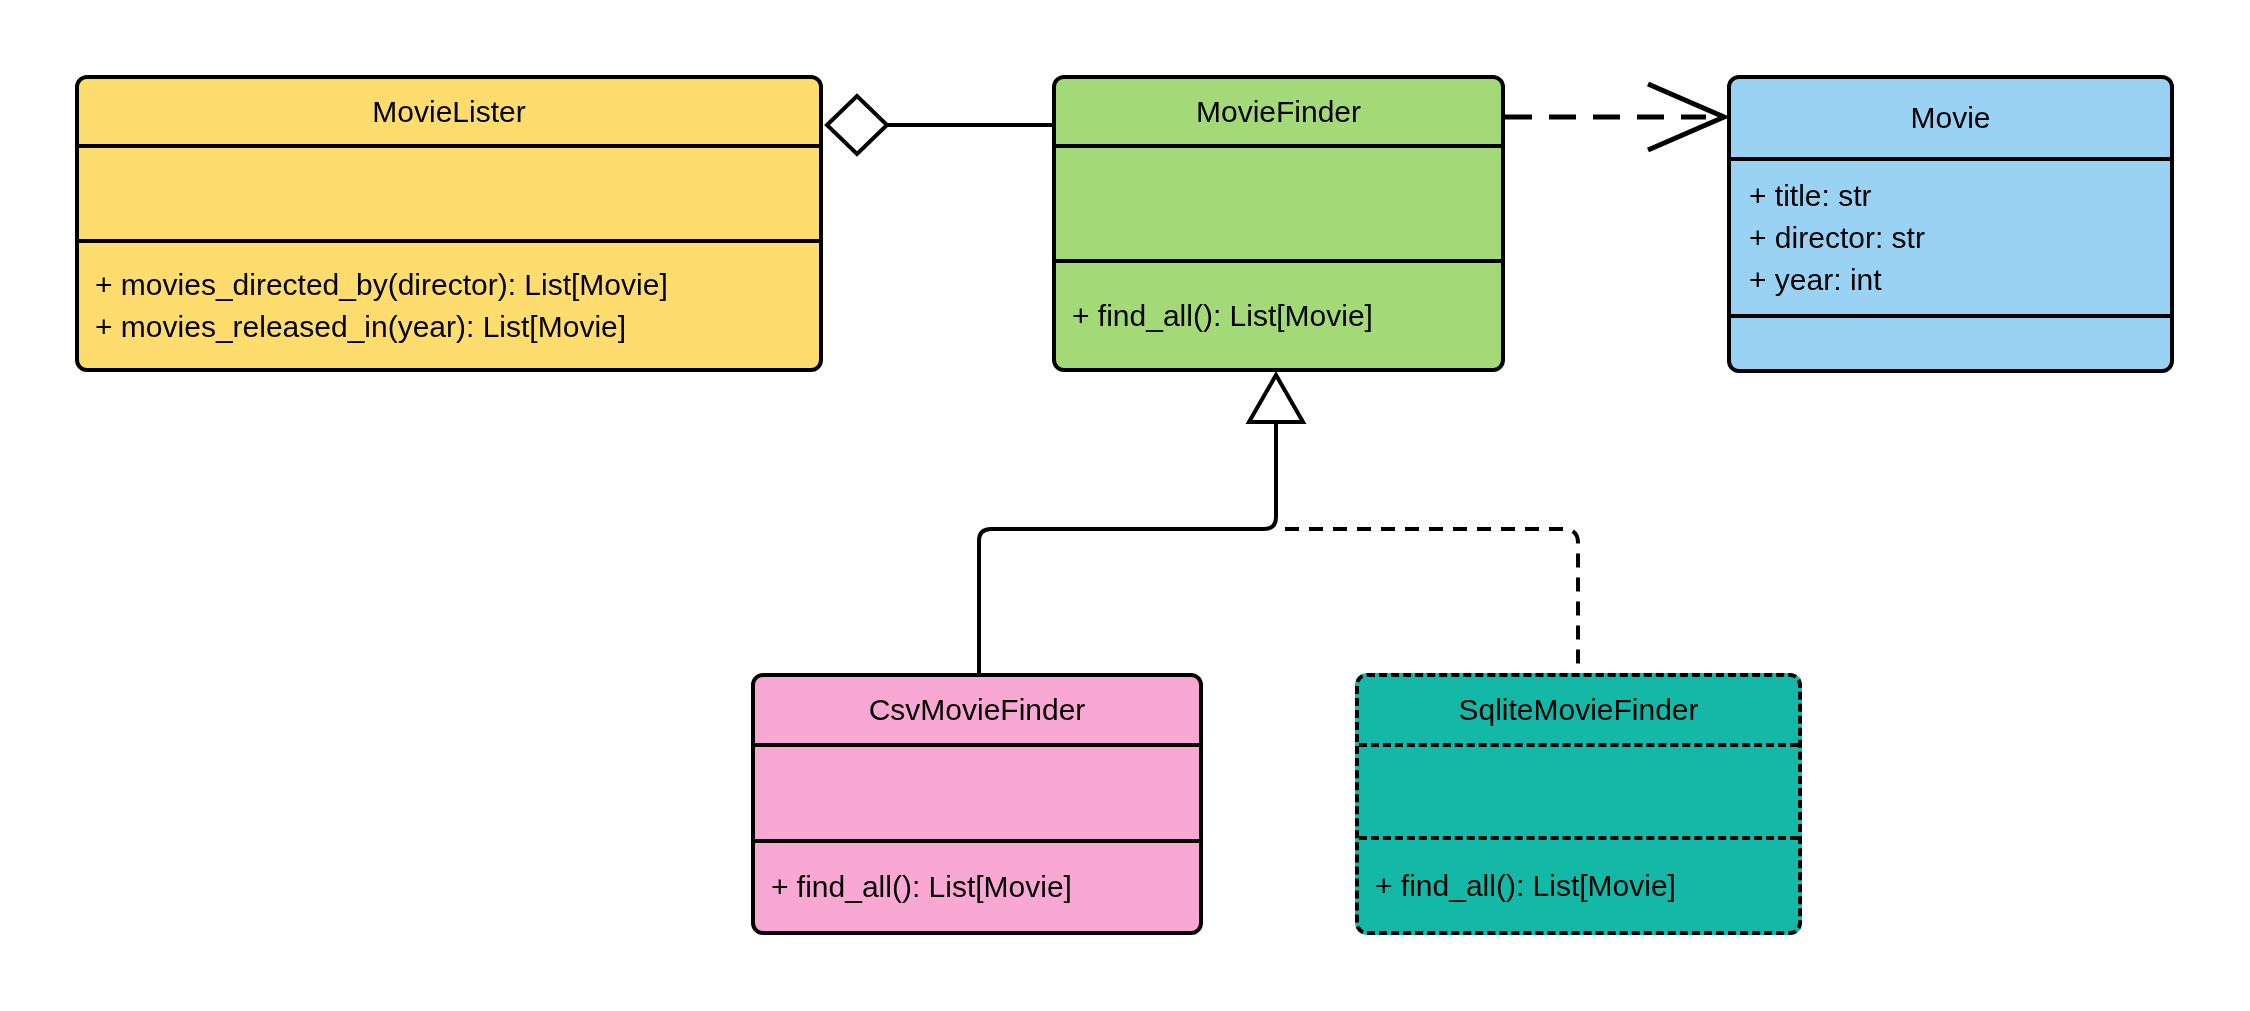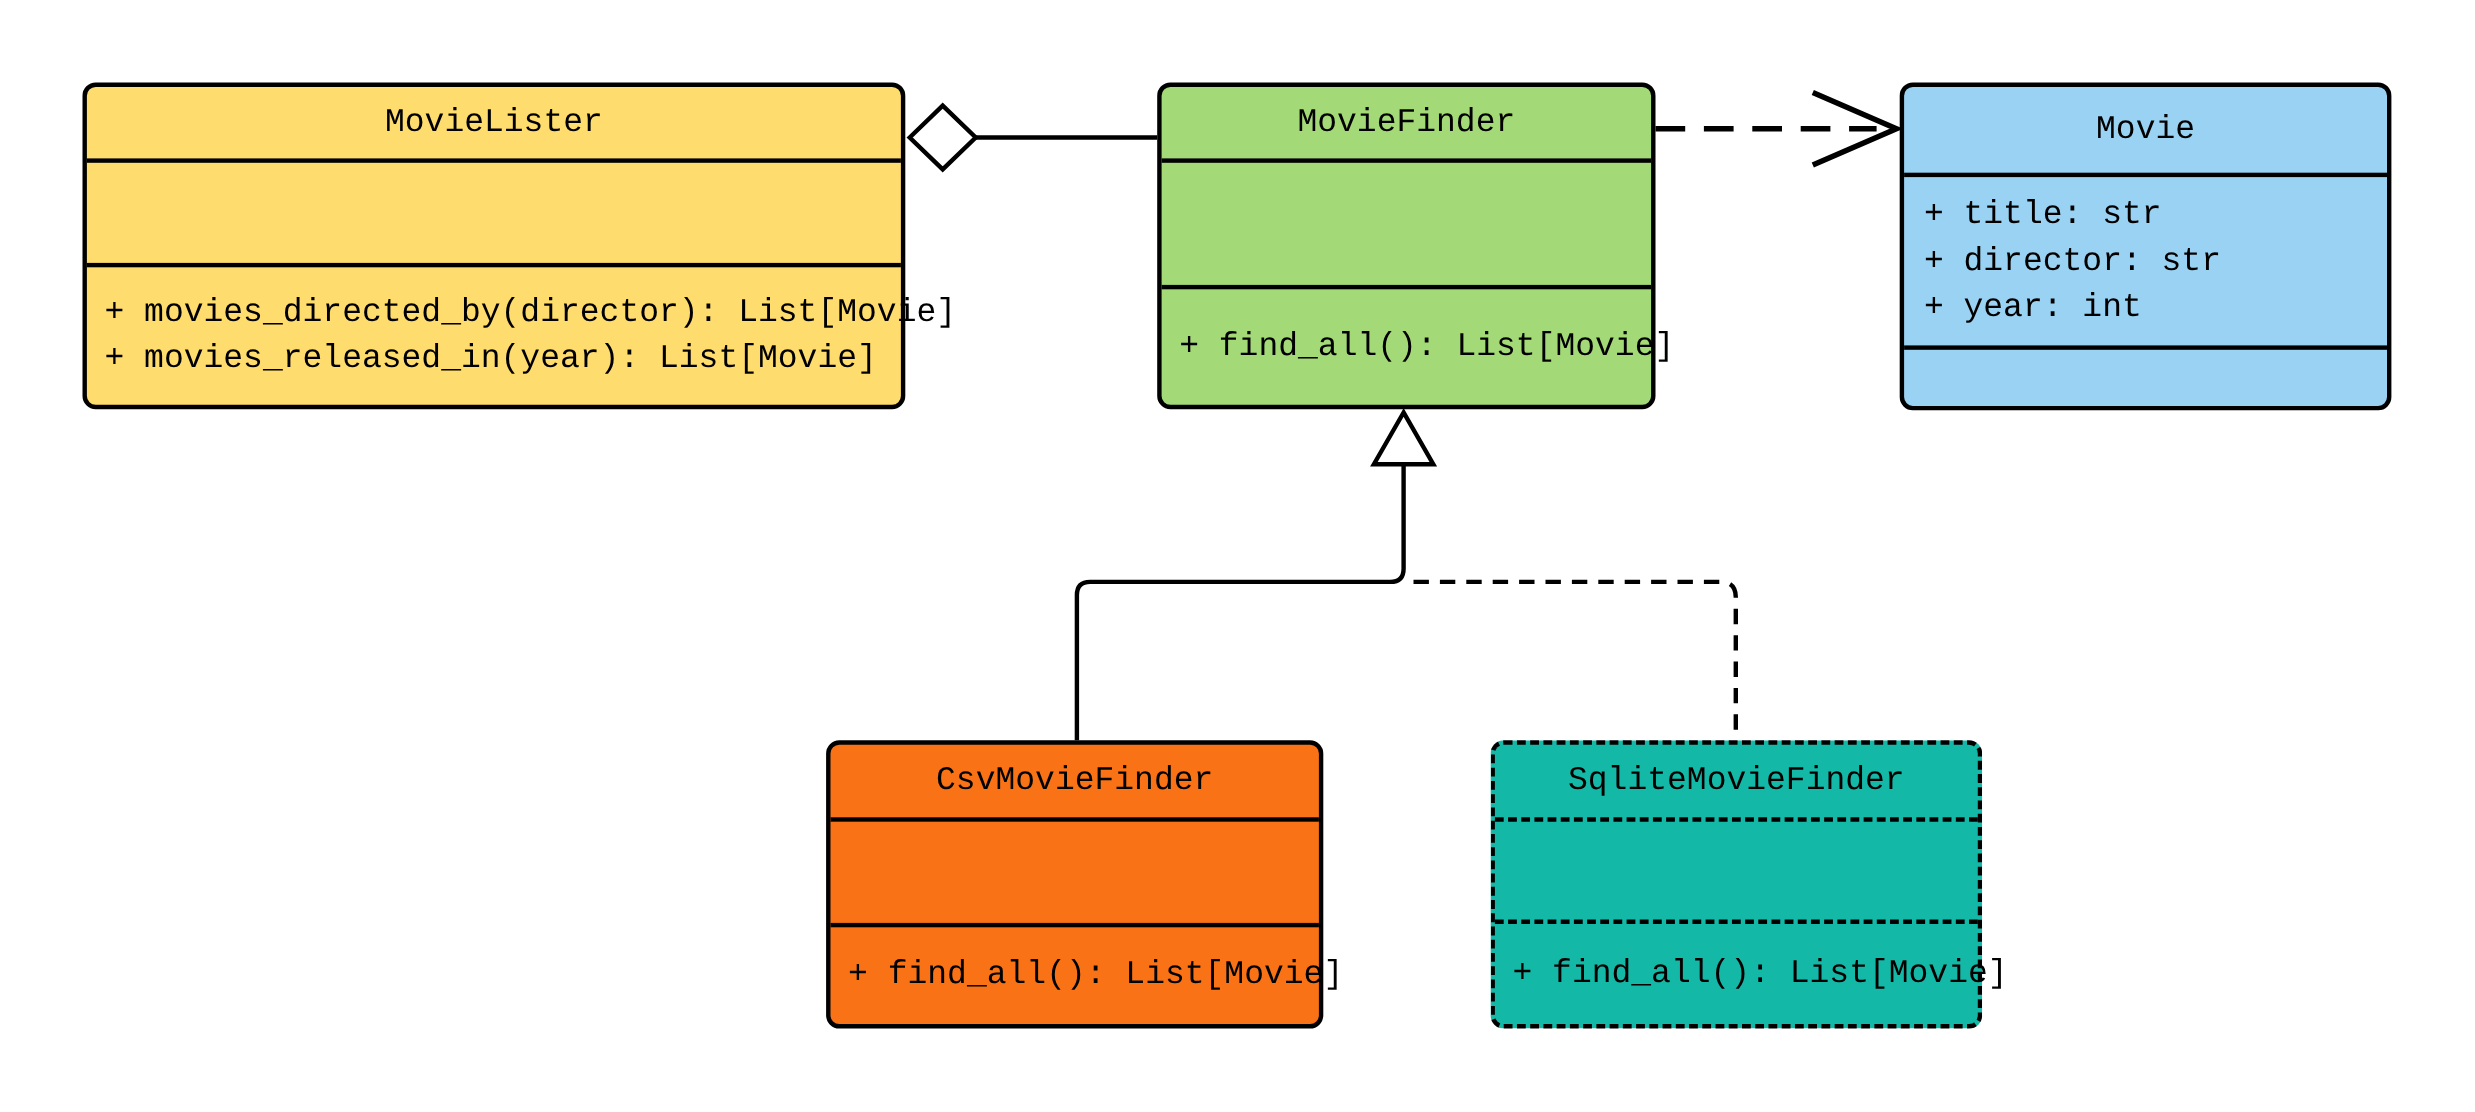--- a/index.html
+++ b/index.html
@@ -32,21 +32,20 @@
     flex-direction: column;
     font-size: 30px;
     line-height: 42px;
   }
   .uml-class.dashed {
     border-style: dashed;
   }
   .row {
     box-sizing: border-box;
     flex: 0 0 auto;
-    font-family: Liberation Mono, monospace;
   }
   .row.title {
     display: flex;
     align-items: center;
     justify-content: center;
     text-align: center;
   }
   .row.compartment {
     border-top: 4px solid #000000;
     display: flex;
@@ -112,21 +111,21 @@
   <div class="uml-class" style="left: 1727px; top: 75px; width: 447px; height: 298px; background: rgb(153, 210, 242);">
     <div class="row title" style="height:78px">Movie</div>
     <div class="row compartment" style="height:157px">
       <div class="entry">+ title: str</div>
       <div class="entry">+ director: str</div>
       <div class="entry">+ year: int</div>
     </div>
     <div class="row compartment grow"></div>
   </div>
 
-  <div class="uml-class" style="left: 751px; top: 673px; width: 452px; height: 262px; background: #f97316;">
+  <div class="uml-class" style="left: 751px; top: 673px; width: 452px; height: 262px; background: #f9a8d4;">
     <div class="row title" style="height:66px">CsvMovieFinder</div>
     <div class="row compartment" style="height:96px"></div>
     <div class="row compartment grow">
       <div class="entry">+ find_all(): List[Movie]</div>
     </div>
   </div>
 
   <div class="uml-class dashed" style="left: 1355px; top: 673px; width: 447px; height: 262px; background: #14b8a6;">
     <div class="row title" style="height:66px">SqliteMovieFinder</div>
     <div class="row compartment" style="height:93px"></div>

